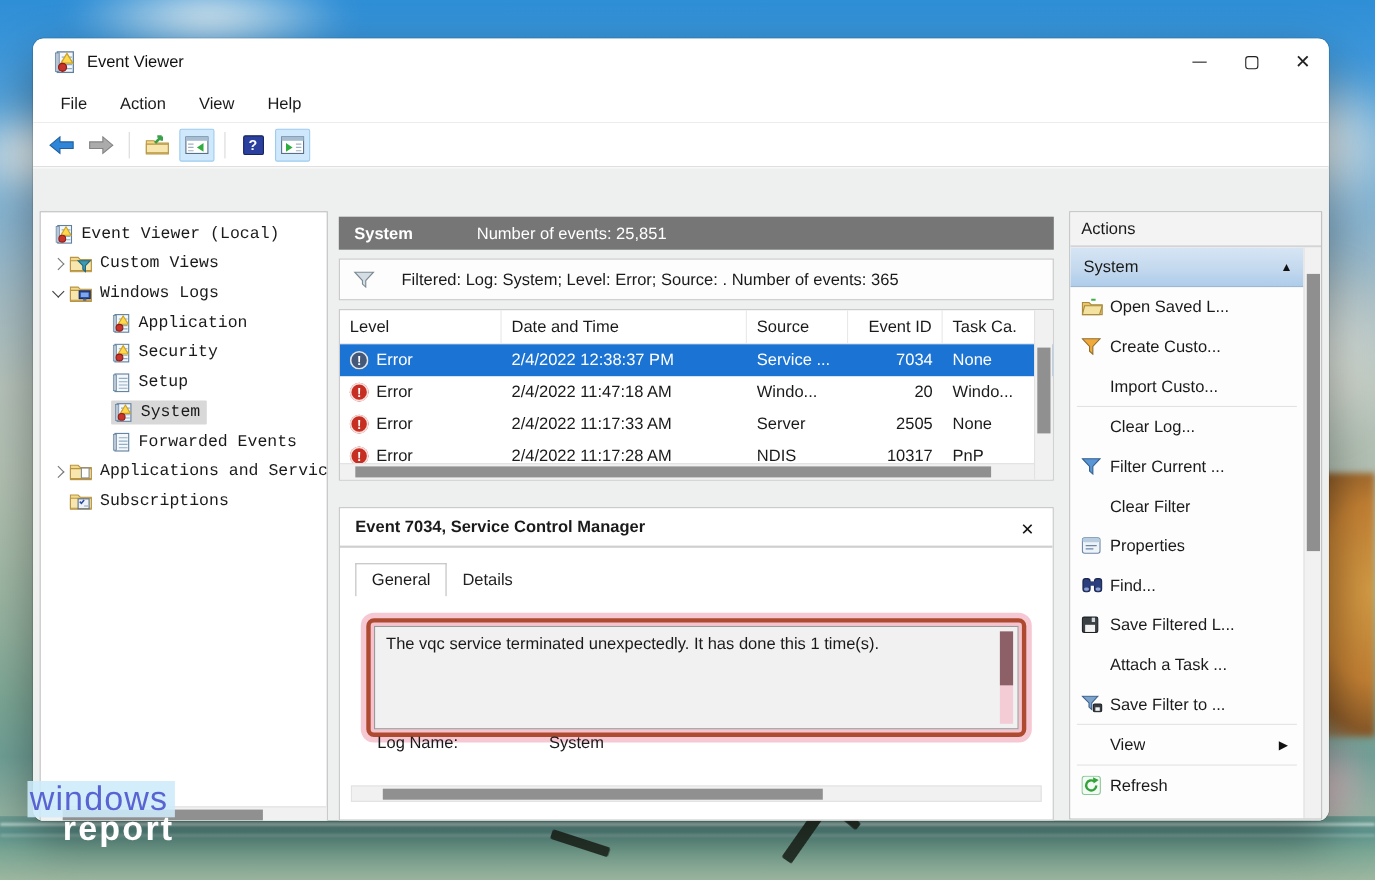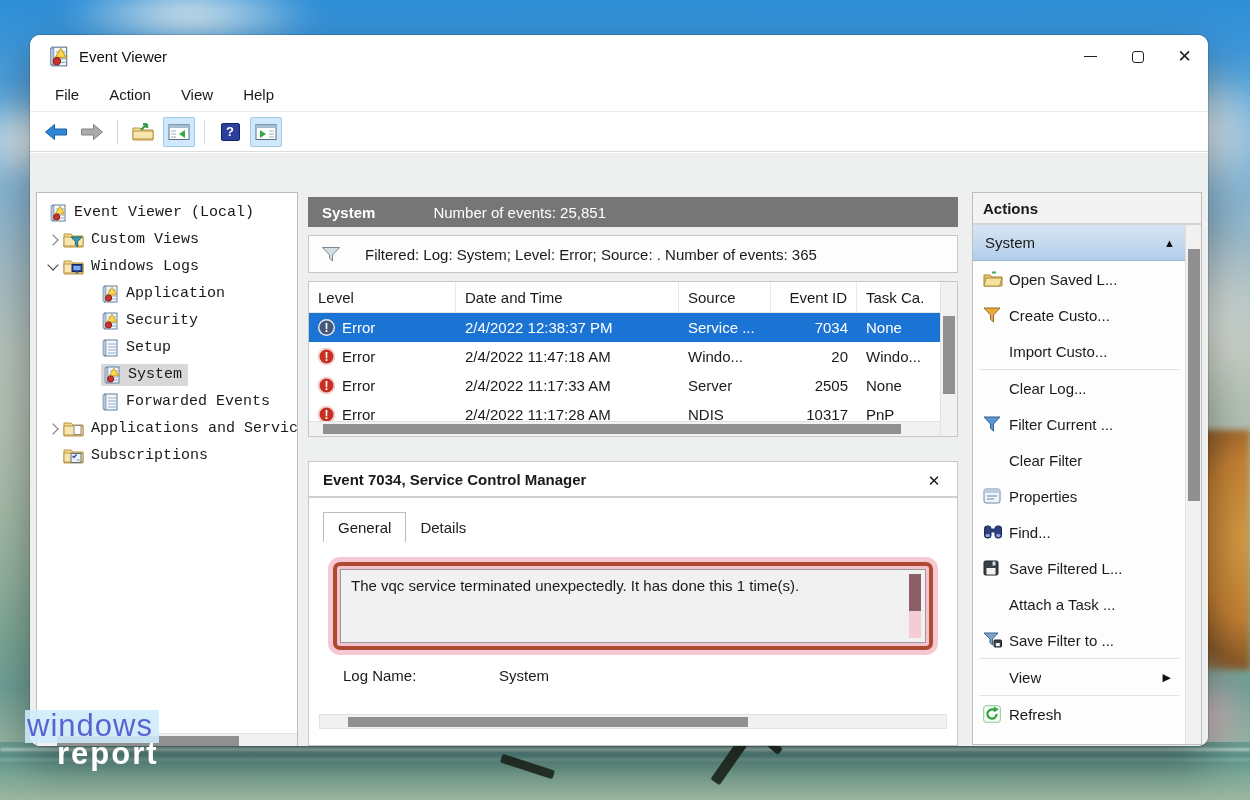--- a/index.html
+++ b/index.html
@@ -85,35 +85,35 @@
   .detailbox { position:absolute; left:278px; top:297px; width:650px; height:285px; background:#fff;
     border:1px solid #c6c6c6; overflow:hidden;margin-top:11px; }
   .dethead { height:36px; display:flex; align-items:center; border-bottom:2px solid #cfcfcf; }
   .dethead .t { font-weight:bold; margin-left:14px; }
   .detclose { position:absolute; right:12px; top:8px; width:22px; height:22px; display:flex; align-items:center;
     justify-content:center; font-weight:bold; font-size:15px; color:#111; }
   .tabs { position:absolute; left:14px; top:48px; display:flex; align-items:flex-end; }
   .tab { padding:6px 14px; }
   .tab.active { background:#fff; border:1px solid #bdbdbd; border-bottom:none; font-size:15px; }
   .tab.inactive { padding-top:9px; color:#222; }
-  .annotbox { position:absolute; left:24px; top:100px; width:600px; height:88px; border:4px solid #ad4a2f;
+  .annotbox { position:absolute; left:24px; top:100px; width:600px; height:108px; border:4px solid #ad4a2f;
     border-radius:7px; box-shadow:0 0 0 5px rgba(245,194,206,.9); background:#f5c2ce; }
   .msgbox { position:absolute; left:3px; top:3px; right:3px; bottom:3px; background:#f1f1f1; border:1px solid #9a9a9a; padding:7px 24px 0 10px; }
   .msg-vscroll { position:absolute; right:4px; top:4px; bottom:4px; width:12px; background:#f3ccd6; }
   .msg-vscroll .thumb { position:absolute; left:0; top:0; width:12px; height:58%; background:#8d5f66; }
   .fieldrow { position:absolute; left:0; width:100%; height:30px; }
   .fieldrow span { position:absolute; white-space:nowrap; }
   .f-l1 { left:34px; } .f-v1 { left:190px; } .f-l2 { left:434px; } .f-v2 { left:562px; }
   .det-hscroll { position:absolute; left:10px; right:10px; bottom:16px; height:15px; background:#f1f1f1; border:1px solid #e2e2e2; }
   .det-hscroll .thumb { position:absolute; left:28px; top:2px; width:400px; height:10px; background:#909090; }
 
   
   .actionspane { position:absolute; left:942px; top:39px; width:230px; height:553px; background:#fbfbfb;
     border:1px solid #bdbdbd; overflow:hidden; }
-  .acthead { height:32px; display:flex; align-items:center; padding-left:10px; font-weight:bold;
+  .acthead { height:32px; display:flex; align-items:center; padding-left:10px; font-weight:normal;
     background:#f3f3f3; border-bottom:2px solid #d4d4d4; }
   .actbody { position:absolute; left:0; top:32px; right:16px; bottom:0; background:#fdfdfd; }
   .secthead { height:36px; display:flex; align-items:center; padding:0 10px 0 12px;
     background:linear-gradient(180deg,#d6e5f4 0%,#c4d9ee 55%,#aecceb 100%); border-bottom:1px solid #9fb8d0; }
   .secthead .s { flex:1; }
   .collapse { font-size:11px; color:#111; }
   .aitem { height:36px; display:flex; align-items:center; padding-left:10px; white-space:nowrap; overflow:hidden; }
   .aicon { width:26px; flex:none; display:flex; align-items:center; }
   .aitem .albl { overflow:hidden; }
   .adiv { height:1px; background:#e3e3e3; margin:0 6px; }

